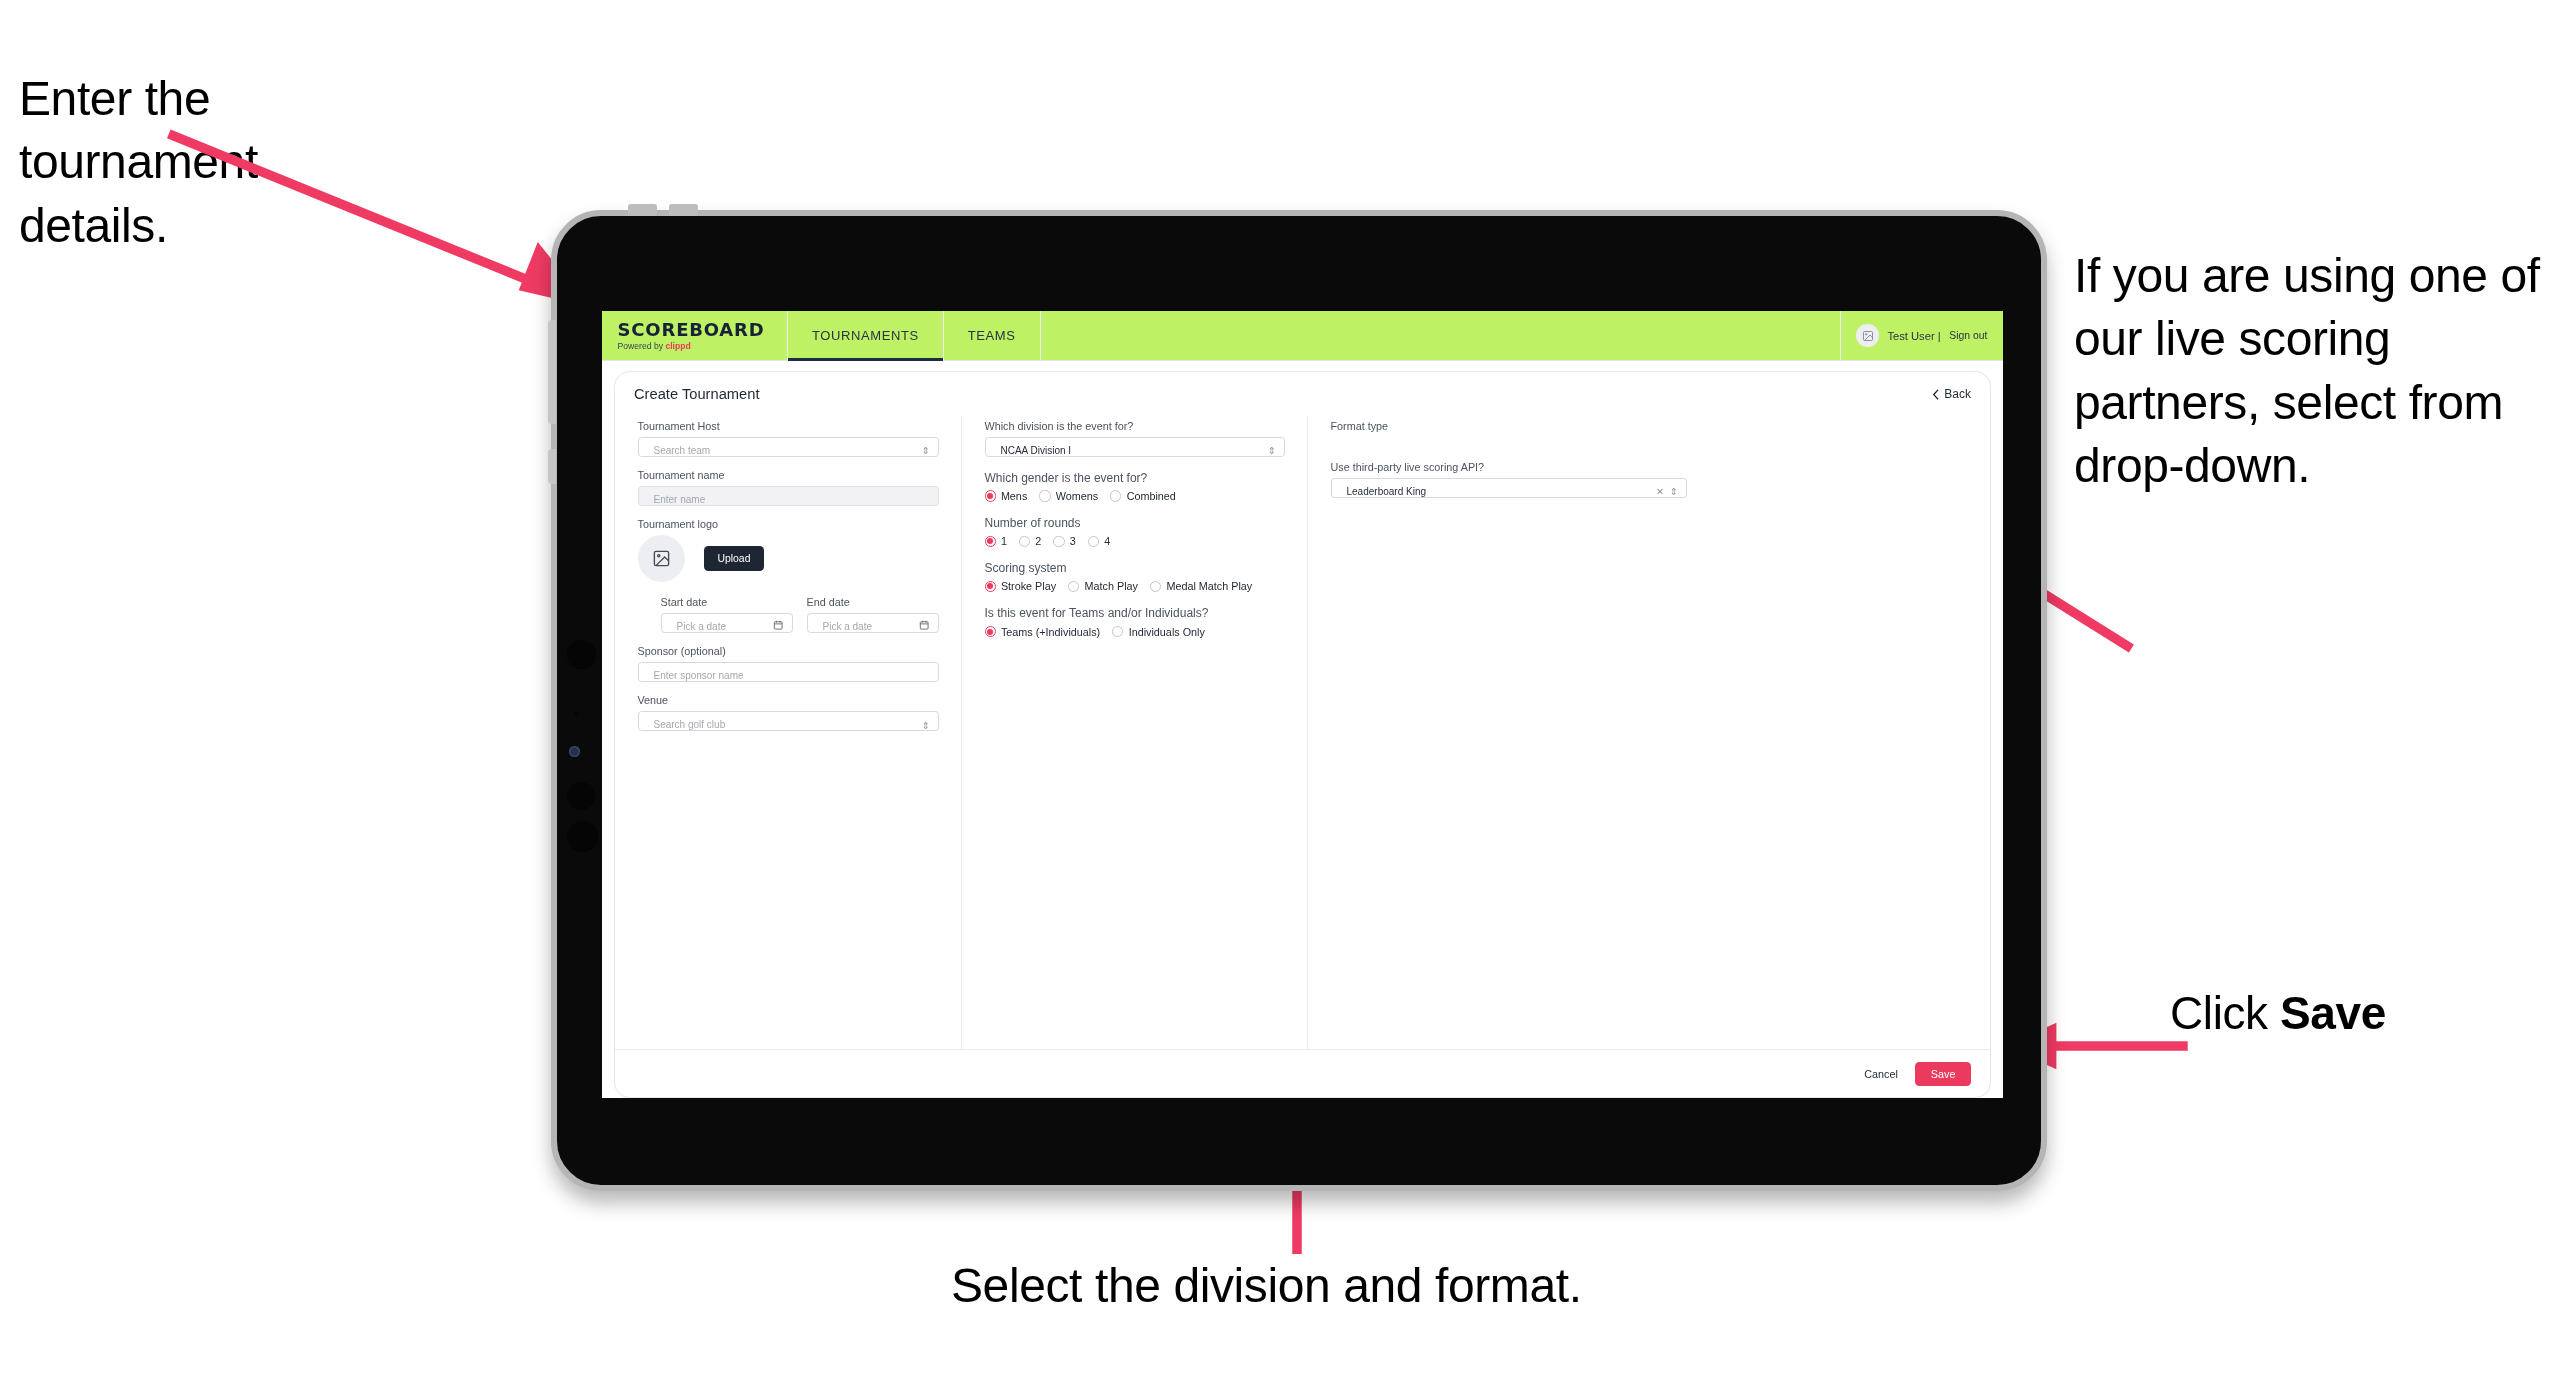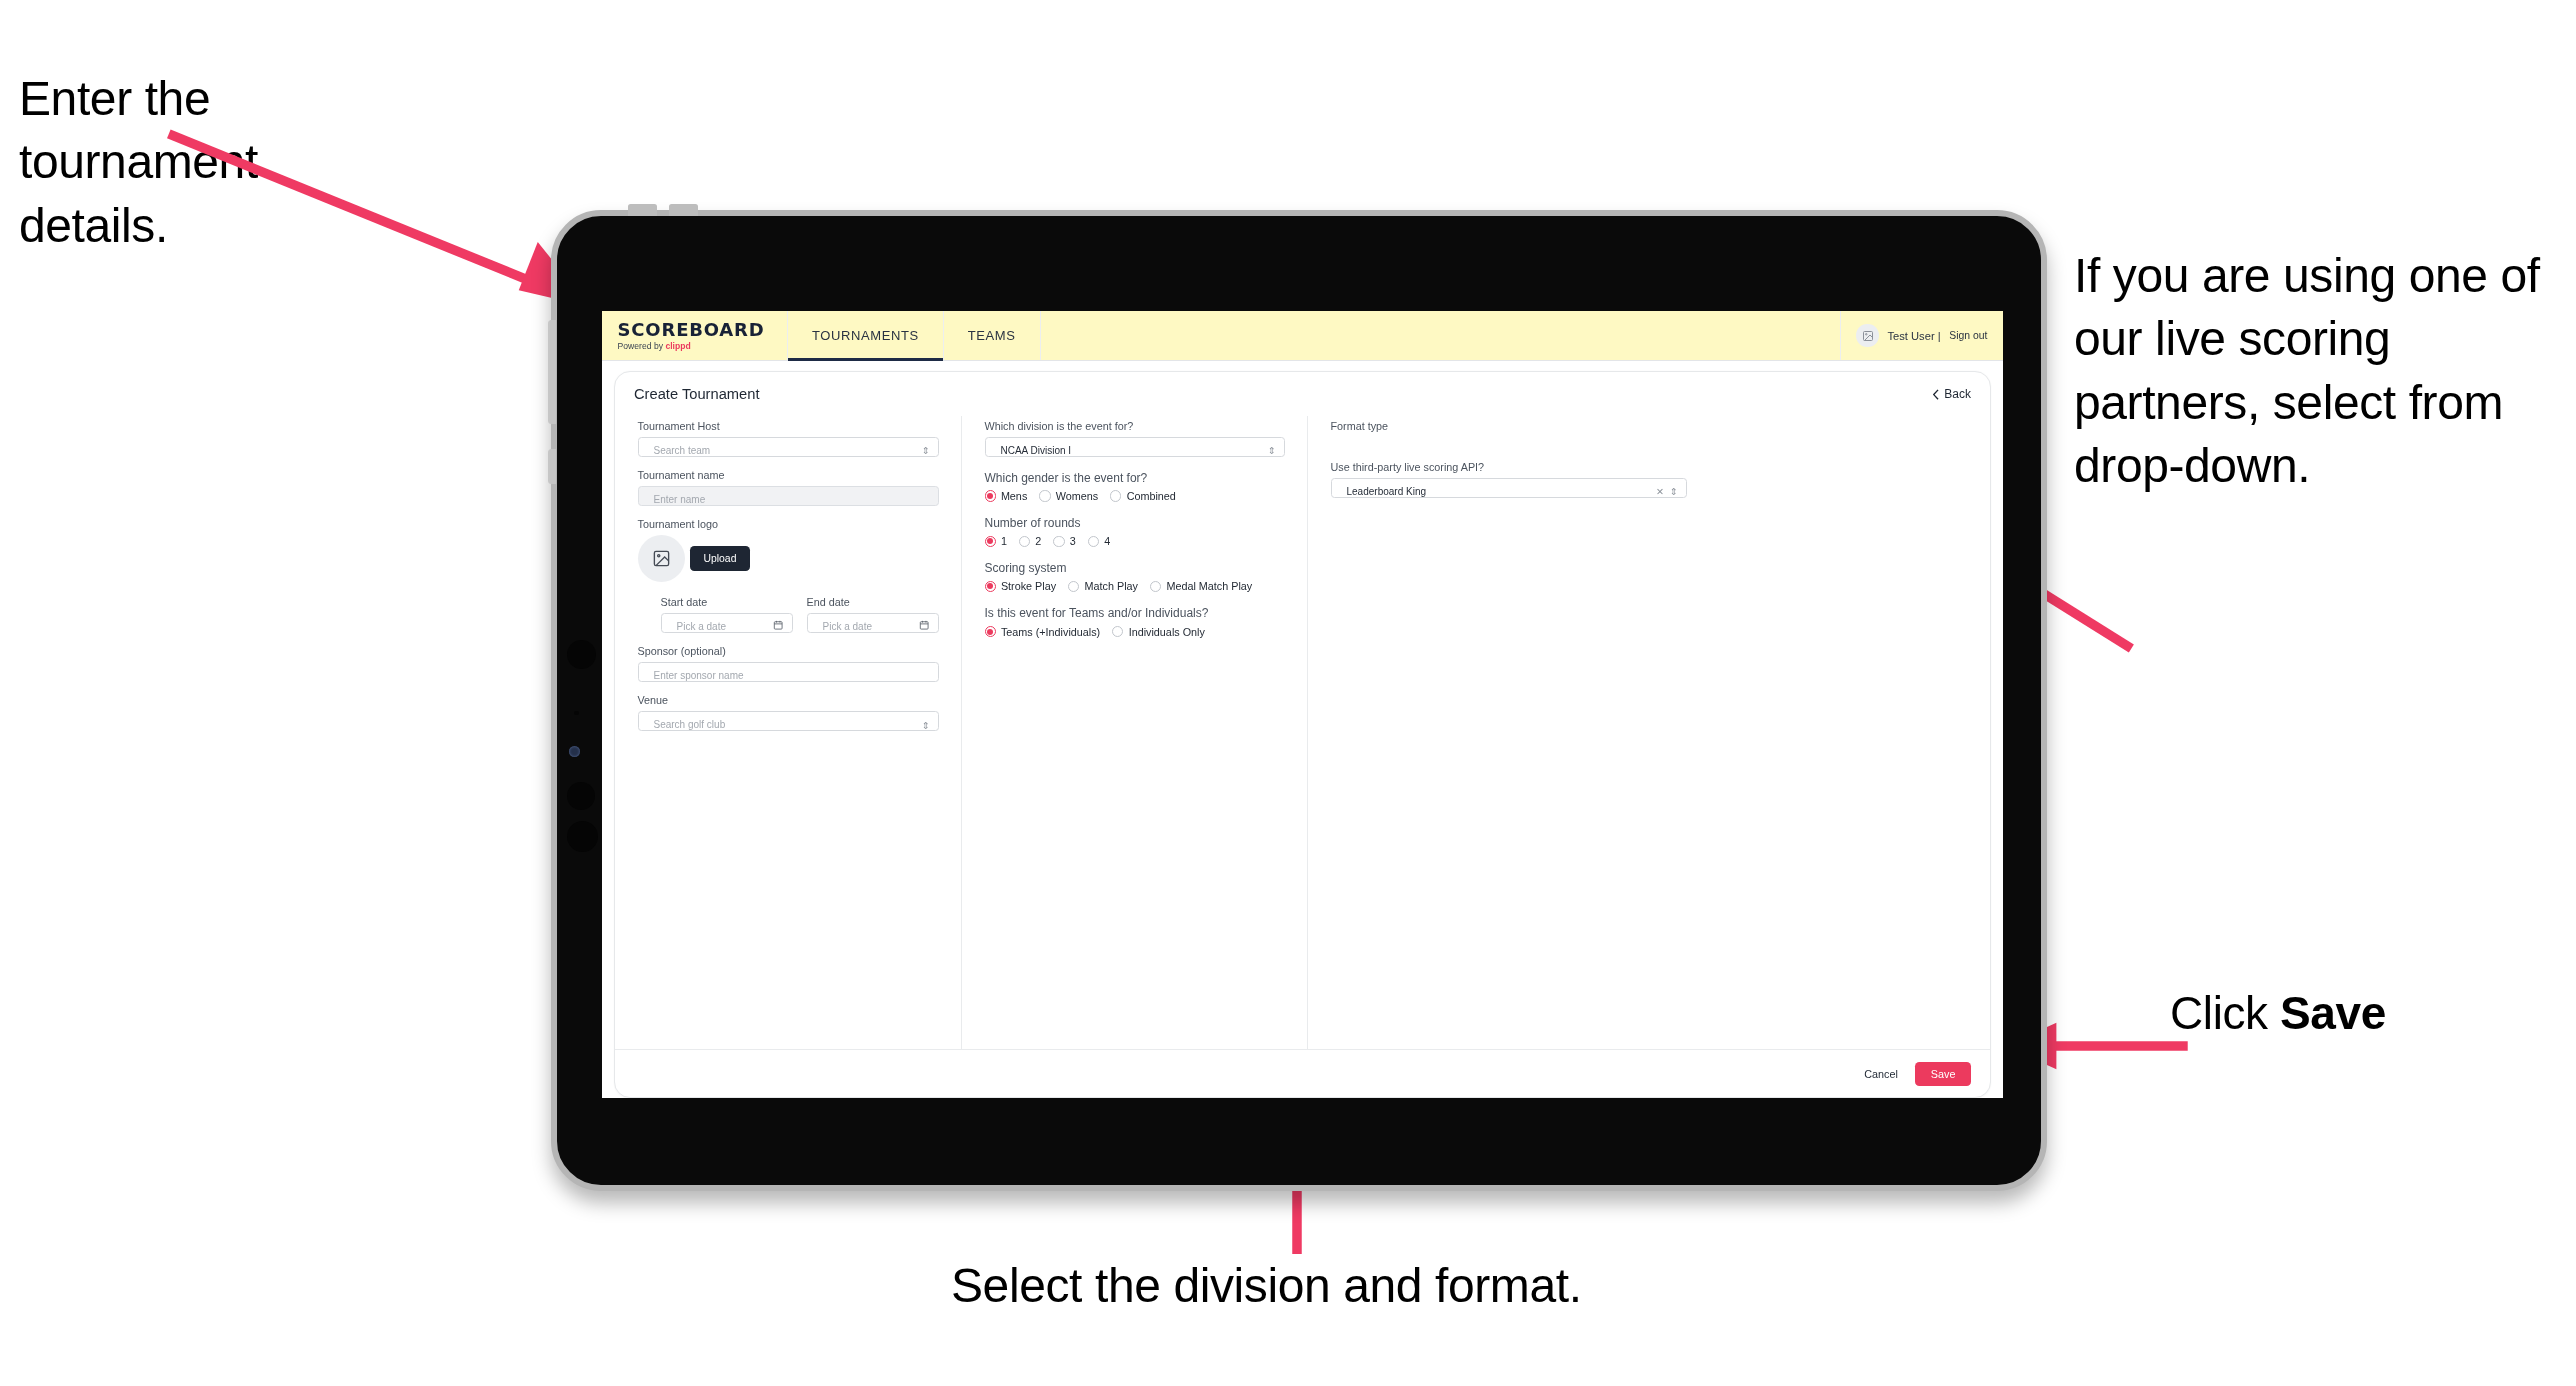--- a/index.html
+++ b/index.html
@@ -64,21 +64,21 @@
     position: absolute;
     left: 45px; top: 95px;
     width: 1401px; height: 787px;
     background: #ffffff;
     overflow: hidden;
     display: flex; flex-direction: column;
   }
 
   
   #appbar {
-    height: 50px; background: #fef9c3;
+    height: 50px; background: #bef264;
     border-bottom: 0.9px solid #e3e5e8;
     display: flex; align-items: stretch;
     position: relative; flex: 0 0 auto;
   }
   .brand {
     padding: 0 22.5px 0 15.6px;
     display:flex; flex-direction:column; justify-content:center;
     border-right: 0.9px solid #eceef0;
   }
   .brand-name {
@@ -155,21 +155,21 @@
   .inp .caret {
     position:absolute; right:7.8px; color:#8d939b; font-size: 9.5px; line-height:1;
   }
   .inp .xmark { position:absolute; right:21.6px; color:#8d939b; font-size:9.5px; line-height:1;}
   .inp .calglyph { position:absolute; right:7.8px; color:#5c636c; }
 
   .row2 { display:flex; gap: 14px; }
   .row2 > div { flex:1 1 0; }
 
   
-  .logo-row { display:flex; align-items:center; gap: 5px; margin-top: 3.5px; }
+  .logo-row { display:flex; align-items:center; gap: 19px; margin-top: 3.5px; }
   .logo-circle {
     width: 47px; height:47px; border-radius:50%;
     background:#eceef1; display:flex;align-items:center;justify-content:center;
     color:#454b55;
   }
   .upload-btn {
     background:#1e2633; color:#fff; font-size: 10.4px;
     padding: 7px 14px; border-radius: 4.3px; border:none; cursor:pointer;
     font-family:"Liberation Sans", sans-serif;
   }

